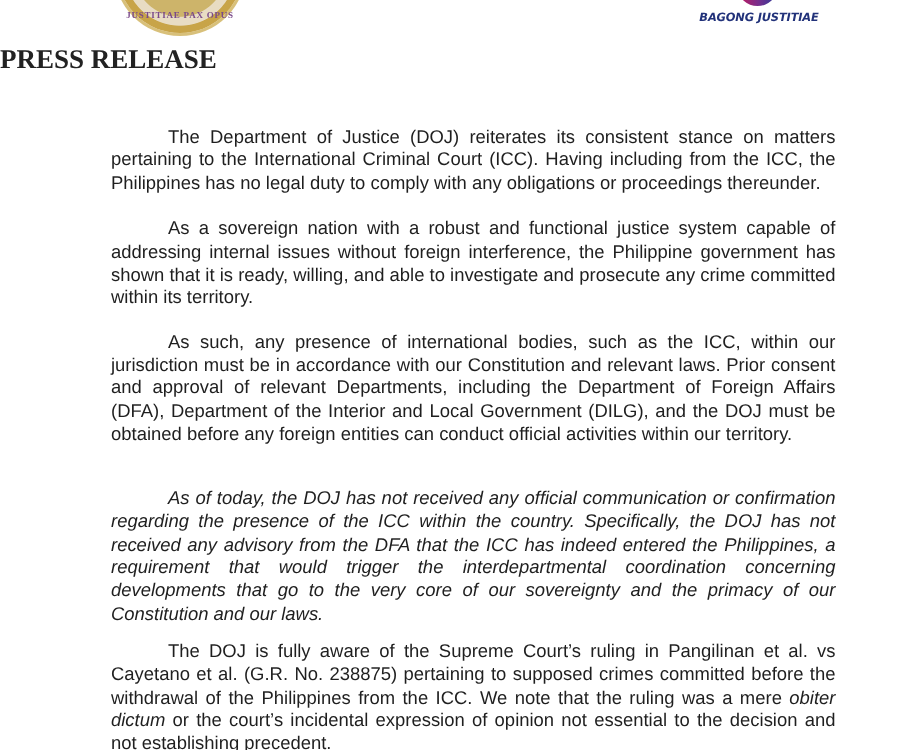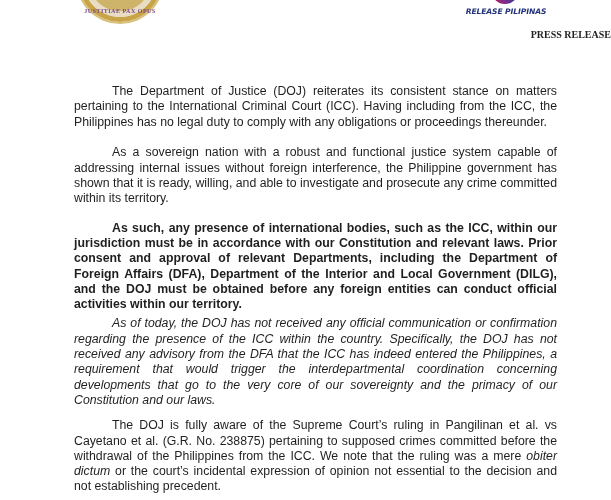--- a/index.html
+++ b/index.html
@@ -28,43 +28,43 @@
       border-radius: 50%;
       background: linear-gradient(90deg, #c2185b 0%, #7b2d8b 50%, #2a3a9a 100%);
     }
     .bp-text {
       position: absolute; left: 0; top: 7px; width: 100px; text-align: center;
       font-family: "DejaVu Sans", sans-serif; font-weight: bold; font-style: italic;
       font-size: 7.6px; color: #22327a; letter-spacing: -0.1px; white-space: nowrap;
     }
     .title {
       position: absolute; left: 0; right: 0; top: 29px;
-      text-align: right; font-family: "Liberation Serif", serif;
-      font-weight: bold; font-size: 10px; color: #222;
+      text-align: left; font-family: "Liberation Serif", serif;
+      font-weight: bold; font-size: 18px; color: #222;
     }
     .body {
       position: absolute; left: 74px; width: 483px; top: 84px;
       font-size: 12.3px; line-height: 15.3px; text-align: justify;
     }
     .para { margin: 0 0 15.6px 0; text-indent: 38px; }
     .para.p2 { margin-bottom: 14px; }
-    .para.p3 { margin-bottom: 4px; font-weight: bold; }
+    .para.p3 { margin-bottom: 28px; }
     .para.p4 { margin-bottom: 10px; font-style: italic; }
     em { font-style: italic; }
   </style>
 </head>
 <body>
 
 <div class="seal">
   <div class="seal-text">JUSTITIAE PAX OPUS</div>
 </div>
 
 <div class="bp-logo">
   <div class="bp-circle"></div>
-  <div class="bp-text">RELEASE PILIPINAS</div>
+  <div class="bp-text">BAGONG JUSTITIAE</div>
 </div>
 
 <div class="title">PRESS RELEASE</div>
 
 <div class="body">
   <p class="para p1">The Department of Justice (DOJ) reiterates its consistent stance on matters pertaining to the International Criminal Court (ICC). Having including from the ICC, the Philippines has no legal duty to comply with any obligations or proceedings thereunder.</p>
   <p class="para p2">As a sovereign nation with a robust and functional justice system capable of addressing internal issues without foreign interference, the Philippine government has shown that it is ready, willing, and able to investigate and prosecute any crime committed within its territory.</p>
   <p class="para p3">As such, any presence of international bodies, such as the ICC, within our jurisdiction must be in accordance with our Constitution and relevant laws. Prior consent and approval of relevant Departments, including the Department of Foreign Affairs (DFA), Department of the Interior and Local Government (DILG), and the DOJ must be obtained before any foreign entities can conduct official activities within our territory.</p>
   <p class="para p4">As of today, the DOJ has not received any official communication or confirmation regarding the presence of the ICC within the country. Specifically, the DOJ has not received any advisory from the DFA that the ICC has indeed entered the Philippines, a requirement that would trigger the interdepartmental coordination concerning developments that go to the very core of our sovereignty and the primacy of our Constitution and our laws.</p>
   <p class="para p5"><span>The DOJ is fully aware of the Supreme Court’s ruling in Pangilinan et al. vs Cayetano et al. (G.R. No. 238875) pertaining to supposed crimes committed before the withdrawal of the Philippines from the ICC. We note that the ruling was a mere </span><em>obiter dictum</em><span> or the court’s incidental expression of opinion not essential to the decision and not establishing precedent.</span></p>

